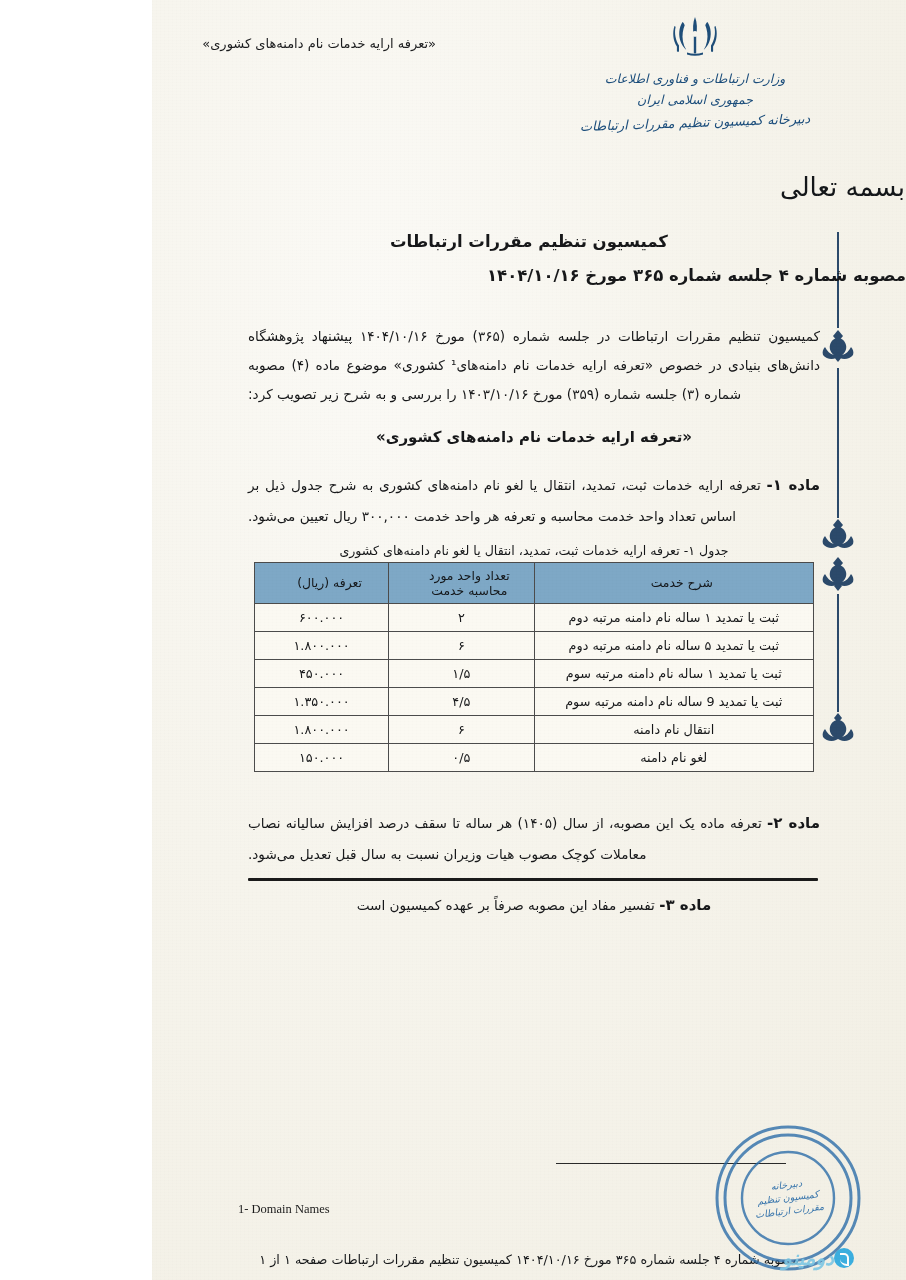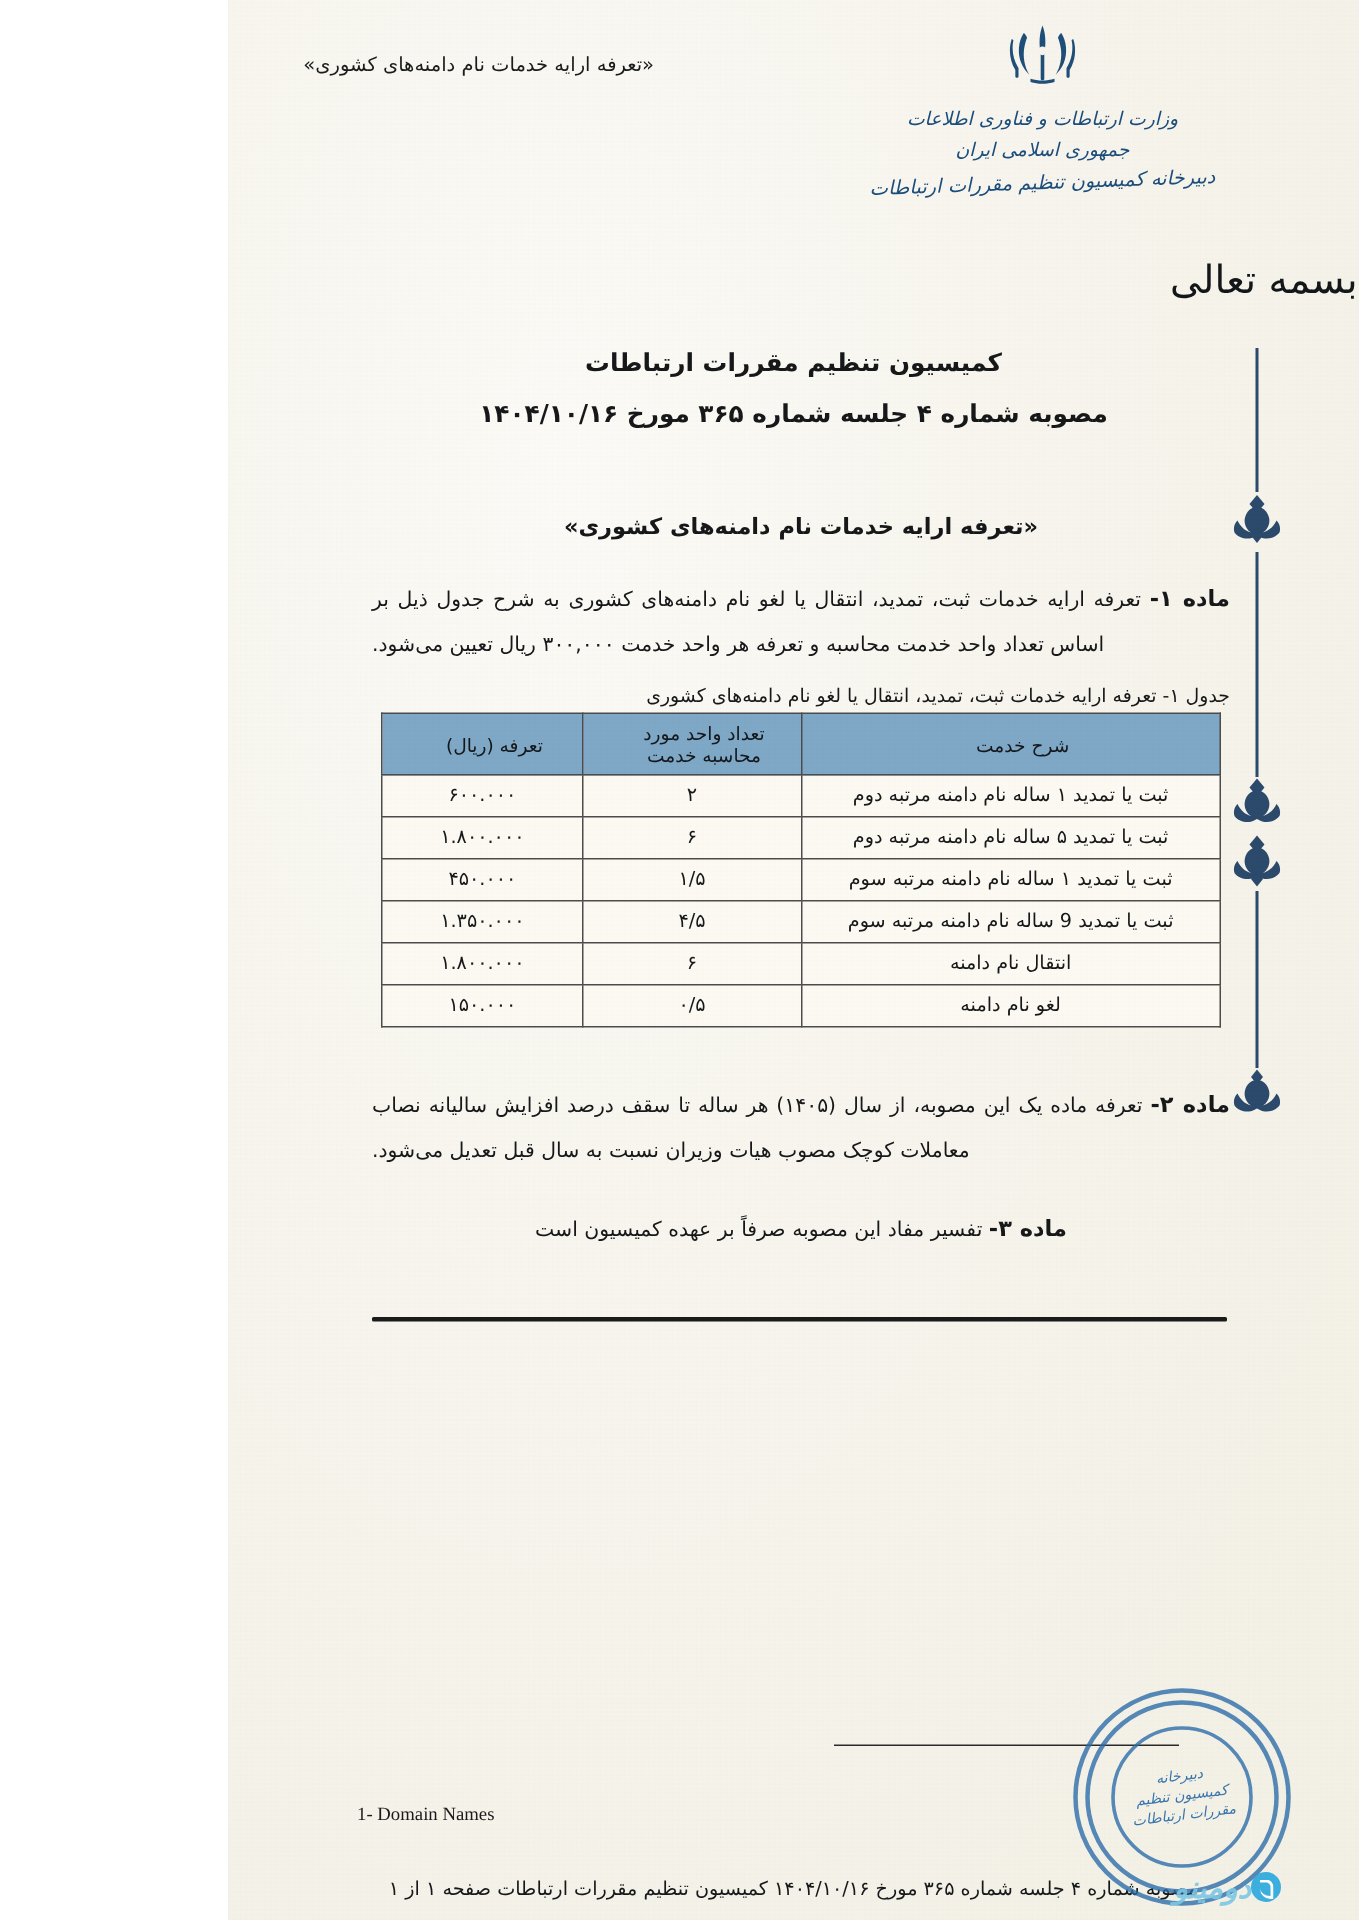--- a/index.html
+++ b/index.html
@@ -98,21 +98,21 @@
     top: 232px;
     left: 0; right: 0;
     text-align: center;
     font-size: 16.5px;
     font-weight: bold;
   }
   .title-2 {
     position: absolute;
     top: 266px;
     left: 0; right: 0;
-    text-align: center;
+    text-align: right;
     font-size: 16.5px;
     font-weight: bold;
   }
 
   
   .body-wrap {
     position: absolute;
     top: 322px;
     right: 86px;
     left: 96px;
@@ -128,21 +128,21 @@
     text-align: center;
     text-align-last: center;
     font-weight: bold;
     font-size: 15px;
     margin: 14px 0 16px 0;
   }
   .art-label { font-weight: bold; font-size: 15px; }
 
   
   .table-caption {
-    text-align: right;
+    text-align: center;
     font-size: 12.6px;
     margin: 6px 0 4px 0;
   }
   table.tariff {
     border-collapse: collapse;
     width: 560px;
     margin: 0 auto;
     background: #fbf9f2;
     table-layout: fixed;
   }
@@ -328,20 +328,21 @@
       </svg>
     </span>
   </div>
 
   <div class="besmeh">بسمه تعالی</div>
   <div class="title-1">کمیسیون تنظیم مقررات ارتباطات</div>
   <div class="title-2">مصوبه شماره ۴ جلسه شماره ۳۶۵ مورخ ۱۴۰۴/۱۰/۱۶</div>
 
   <div class="body-wrap">
 
+    <p class="para">کمیسیون تنظیم مقررات ارتباطات در جلسه شماره (۳۶۵) مورخ ۱۴۰۴/۱۰/۱۶ پیشنهاد پژوهشگاه دانش‌های بنیادی در خصوص «تعرفه ارایه خدمات نام دامنه‌های¹ کشوری» موضوع ماده (۴) مصوبه شماره (۳) جلسه شماره (۳۵۹) مورخ ۱۴۰۳/۱۰/۱۶ را بررسی و به شرح زیر تصویب کرد:</p>
 
     <p class="para center-head">«تعرفه ارایه خدمات نام دامنه‌های کشوری»</p>
 
     <p class="para">
       <span class="art-label">ماده ۱-</span>
       <span>تعرفه ارایه خدمات ثبت، تمدید، انتقال یا لغو نام دامنه‌های کشوری به شرح جدول ذیل بر اساس تعداد واحد خدمت محاسبه و تعرفه هر واحد خدمت ۳۰۰,۰۰۰ ریال تعیین می‌شود.</span>
     </p>
 
     <div class="table-caption">جدول ۱- تعرفه ارایه خدمات ثبت، تمدید، انتقال یا لغو نام دامنه‌های کشوری</div>
 

